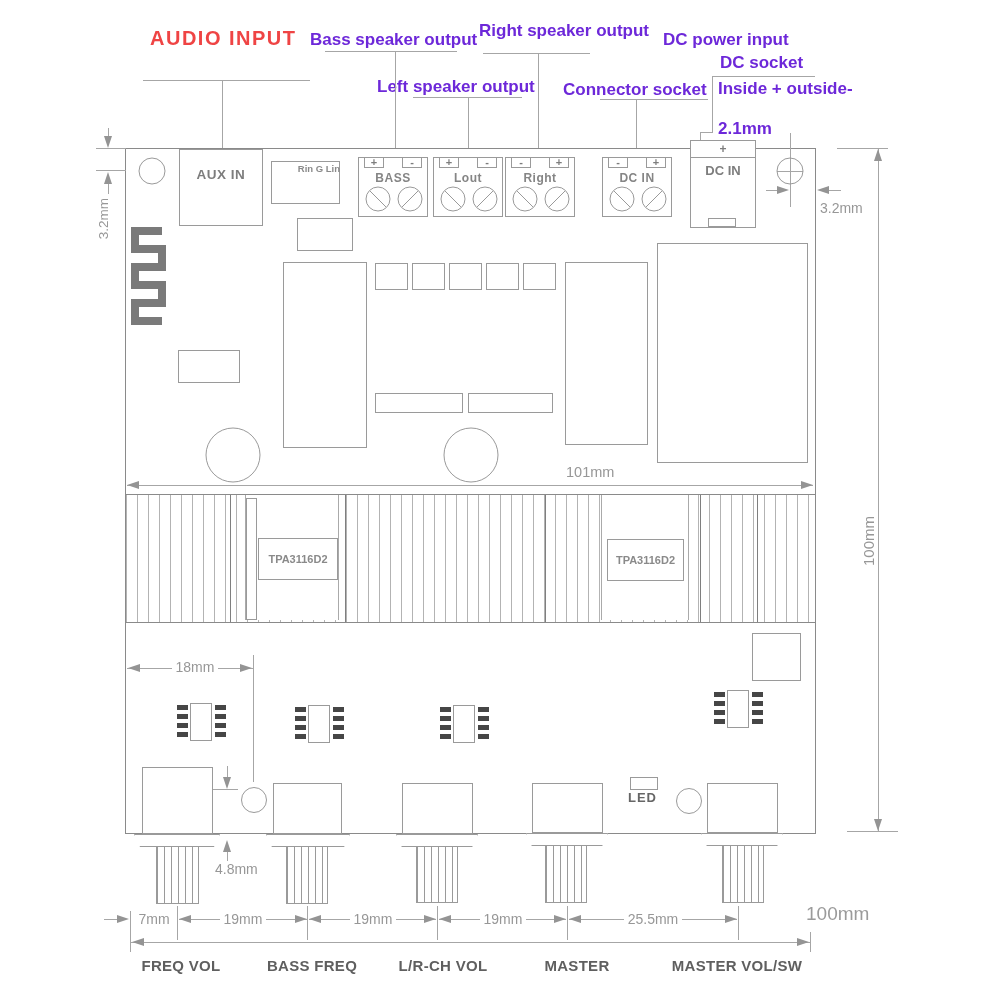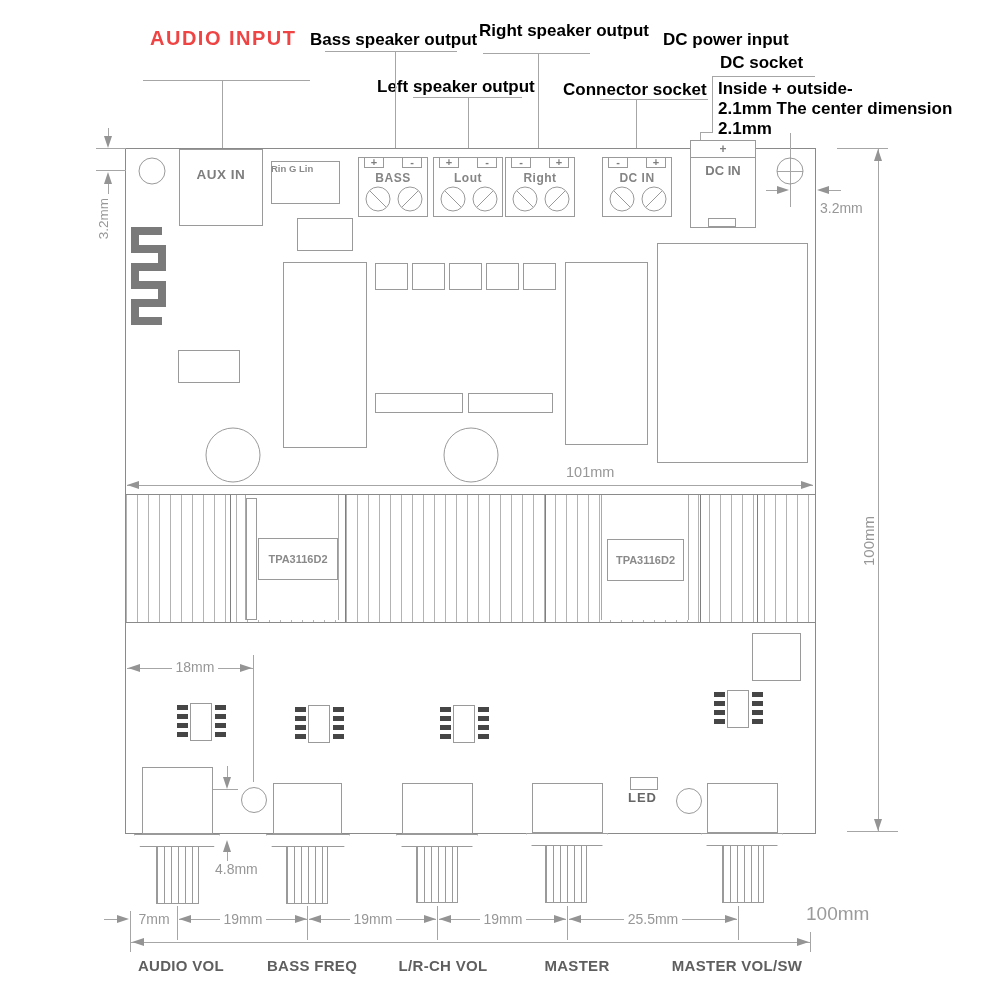--- a/index.html
+++ b/index.html
@@ -3,21 +3,21 @@
 <meta charset="utf-8">
 <style>
   html,body{margin:0;padding:0;background:#fff}
   #page{position:relative;width:1002px;height:1002px;background:#fff;overflow:hidden;
         font-family:"Liberation Sans",sans-serif}
   .b{position:absolute;border:1px solid #9a9a9a;background:#fff;box-sizing:border-box}
   .hl{position:absolute;height:1px;background:#a6a6a6}
   .vl{position:absolute;width:1px;background:#a6a6a6}
   .t{position:absolute;font-family:"Liberation Sans",sans-serif;color:#151515;white-space:nowrap;line-height:1.15}
   .bold{font-weight:bold}
-  .ann{font-size:17px;font-weight:bold;color:#000000}
+  .ann{font-size:17px;font-weight:bold;color:#6d28d9}
   .tri{position:absolute;width:0;height:0}
   .tr{border-top:4px solid transparent;border-bottom:4px solid transparent;border-left:12px solid #949494}
   .tl{border-top:4px solid transparent;border-bottom:4px solid transparent;border-right:12px solid #949494}
   .tu{border-left:4px solid transparent;border-right:4px solid transparent;border-bottom:12px solid #949494}
   .td{border-left:4px solid transparent;border-right:4px solid transparent;border-top:12px solid #949494}
   .term{position:absolute;width:70px;height:60px;border:1px solid #9a9a9a;background:#fff;box-sizing:border-box}
   .tab{position:absolute;top:-1px;width:20px;height:11px;border:1px solid #9a9a9a;background:#fff;box-sizing:border-box;
        font-size:11px;font-weight:bold;color:#7d7d7d;text-align:center;line-height:9px}
   .tlabel{position:absolute;top:13px;left:0;width:100%;text-align:center;font-size:12px;font-weight:bold;color:#858585;letter-spacing:.5px}
   .vtxt{position:absolute;writing-mode:vertical-rl;transform:rotate(180deg);color:#979797;font-size:14px}
@@ -43,21 +43,20 @@
 <div id="page">
 
   <div class="t bold" style="left:150px;top:27px;font-size:20px;color:#ef4444;letter-spacing:1.5px">AUDIO INPUT</div>
   <div class="t ann" style="left:310px;top:30px">Bass speaker output</div>
   <div class="t ann" style="left:479px;top:21px">Right speaker output</div>
   <div class="t ann" style="left:663px;top:30px">DC power input</div>
   <div class="t ann" style="left:720px;top:53px">DC socket</div>
   <div class="t ann" style="left:377px;top:77px">Left speaker output</div>
   <div class="t ann" style="left:563px;top:80px">Connector socket</div>
   <div class="t ann" style="left:718px;top:79px">Inside + outside-</div>
-  <div class="t ann" style="left:718px;top:99px">2.1mm  The center dimension</div>
   <div class="t ann" style="left:718px;top:119px">2.1mm</div>
 
   <div class="hl" style="left:143px;top:80px;width:167px"></div>
   <div class="vl" style="left:222px;top:80px;height:68px"></div>
   <div class="hl" style="left:325px;top:51px;width:132px"></div>
   <div class="vl" style="left:395px;top:51px;height:97px"></div>
   <div class="hl" style="left:483px;top:53px;width:107px"></div>
   <div class="vl" style="left:538px;top:53px;height:95px"></div>
   <div class="hl" style="left:413px;top:97px;width:109px"></div>
   <div class="vl" style="left:468px;top:97px;height:51px"></div>
@@ -90,21 +89,21 @@
   <div class="hl" style="left:766px;top:190px;width:12px"></div>
   <div class="tri tr" style="left:777px;top:186px"></div>
   <div class="tri tl" style="left:817px;top:186px"></div>
   <div class="hl" style="left:829px;top:190px;width:12px"></div>
   <div class="t" style="left:820px;top:200px;font-size:14px;color:#979797">3.2mm</div>
 
   <div class="b" style="left:179px;top:149px;width:84px;height:77px"></div>
   <div class="t bold" style="left:179px;top:167px;width:84px;text-align:center;font-size:13.5px;color:#7d7d7d;letter-spacing:.5px">AUX IN</div>
 
   <div class="b" style="left:271px;top:161px;width:69px;height:43px"></div>
-  <div class="t bold" style="left:271px;top:164px;width:69px;text-align:left;font-size:9.5px;color:#8a8a8a">Rin G  Lin</div>
+  <div class="t bold" style="left:271px;top:164px;width:69px;text-align:right;font-size:9.5px;color:#8a8a8a">Rin G  Lin</div>
 
   <div class="term" style="left:358px;top:157px">
     <div class="tab" style="left:5px">+</div>
     <div class="tab" style="left:43px">-</div>
     <div class="tlabel">BASS</div>
     <svg style="left:0;top:26px" width="70" height="30">
       <circle cx="19" cy="15" r="12" fill="none" stroke="#9a9a9a"></circle>
         <line x1="11" y1="7" x2="27" y2="23" stroke="#9a9a9a"></line>
       <circle cx="51" cy="15" r="12" fill="none" stroke="#9a9a9a"></circle>
         <line x1="43" y1="23" x2="59" y2="7" stroke="#9a9a9a"></line>
@@ -333,19 +332,19 @@
   <div class="dtxt" style="left:608px;top:911px;width:90px">
     <span>25.5mm</span>
   </div>
 
   <div class="hl" style="left:131px;top:942px;width:679px"></div>
   <div class="tri tl" style="left:132px;top:938px"></div>
   <div class="tri tr" style="left:797px;top:938px"></div>
   <div class="vl" style="left:810px;top:932px;height:20px"></div>
   <div class="t" style="left:806px;top:903px;font-size:19px;color:#9b9b9b">100mm</div>
 
-  <div class="t bold" style="left:181px;top:957px;transform:translateX(-50%);font-size:15px;color:#5f5f5f;letter-spacing:.3px">AUDIO VOL</div>
+  <div class="t bold" style="left:181px;top:957px;transform:translateX(-50%);font-size:15px;color:#5f5f5f;letter-spacing:.3px">FREQ VOL</div>
   <div class="t bold" style="left:312px;top:957px;transform:translateX(-50%);font-size:15px;color:#5f5f5f;letter-spacing:.3px">BASS FREQ</div>
   <div class="t bold" style="left:443px;top:957px;transform:translateX(-50%);font-size:15px;color:#5f5f5f;letter-spacing:.3px">L/R-CH VOL</div>
   <div class="t bold" style="left:577px;top:957px;transform:translateX(-50%);font-size:15px;color:#5f5f5f;letter-spacing:.3px">MASTER</div>
   <div class="t bold" style="left:737px;top:957px;transform:translateX(-50%);font-size:15px;color:#5f5f5f;letter-spacing:.3px">MASTER VOL/SW</div>
 
 </div>
 
 </body></html>

